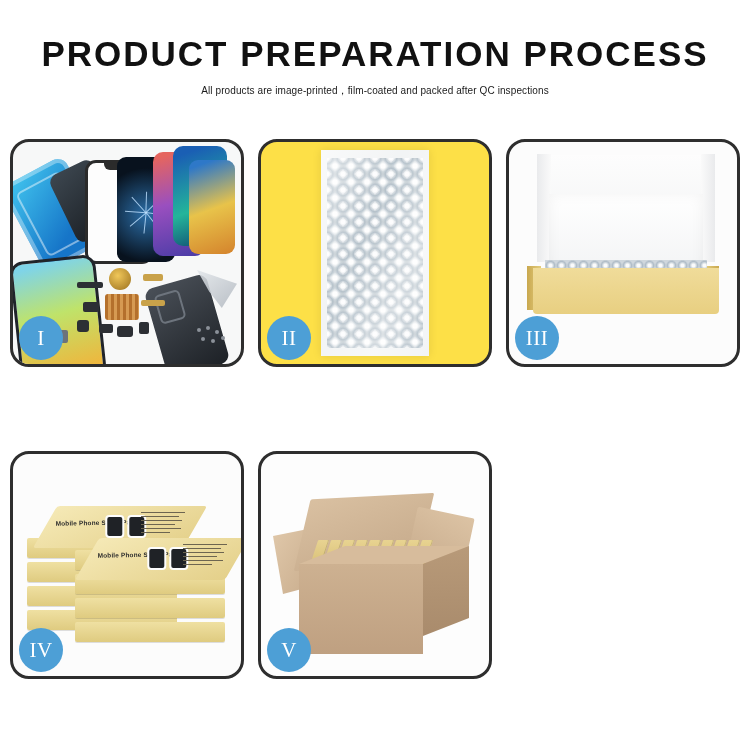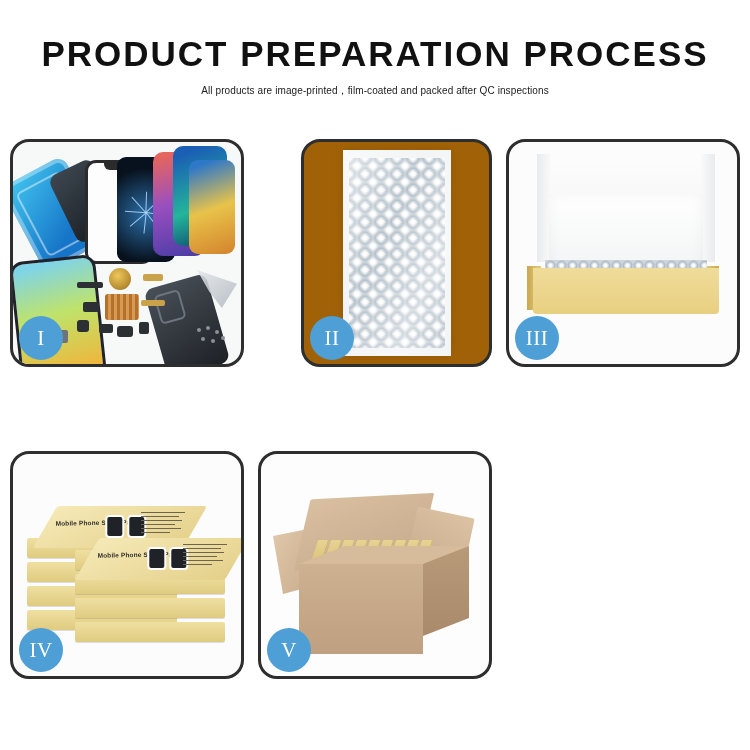--- a/index.html
+++ b/index.html
@@ -110,21 +110,21 @@
     background:
       repeating-linear-gradient(90deg,#b4702c 0 3px,#d69a52 3px 6px),
       repeating-linear-gradient(0deg,#a3641f 0 3px,transparent 3px 6px);}
   .screws{position:absolute;right:10px;bottom:16px;width:34px;height:22px;}
   .screws i{position:absolute;width:4px;height:4px;border-radius:50%;background:#8b9199;}
   .tweez{position:absolute;right:4px;top:128px;width:40px;height:38px;
     background:linear-gradient(140deg,#e2e6ea,#aeb5bd);
     clip-path:polygon(0 0,100% 36%,62% 100%,30% 56%);opacity:.85;}
 
   
-  .p2{background:#a16207;margin-left:43px;}
+  .p2{background:#fde047;}
   .wrapsheet{
     position:absolute;left:50%;top:50%;transform:translate(-50%,-50%);
     width:108px;height:206px;background:#f2f4f5;
     box-shadow:0 0 9px rgba(0,0,0,.1);
   }
   .bubbles{
     position:absolute;left:6px;top:8px;right:6px;bottom:8px;
     background:
       radial-gradient(circle at 50% 50%,rgba(255,255,255,.95) 18%,rgba(168,183,194,.5) 52%,rgba(110,130,145,.30) 70%,rgba(235,240,243,0) 76%);
     background-size:16px 16px;background-position:0 0;

